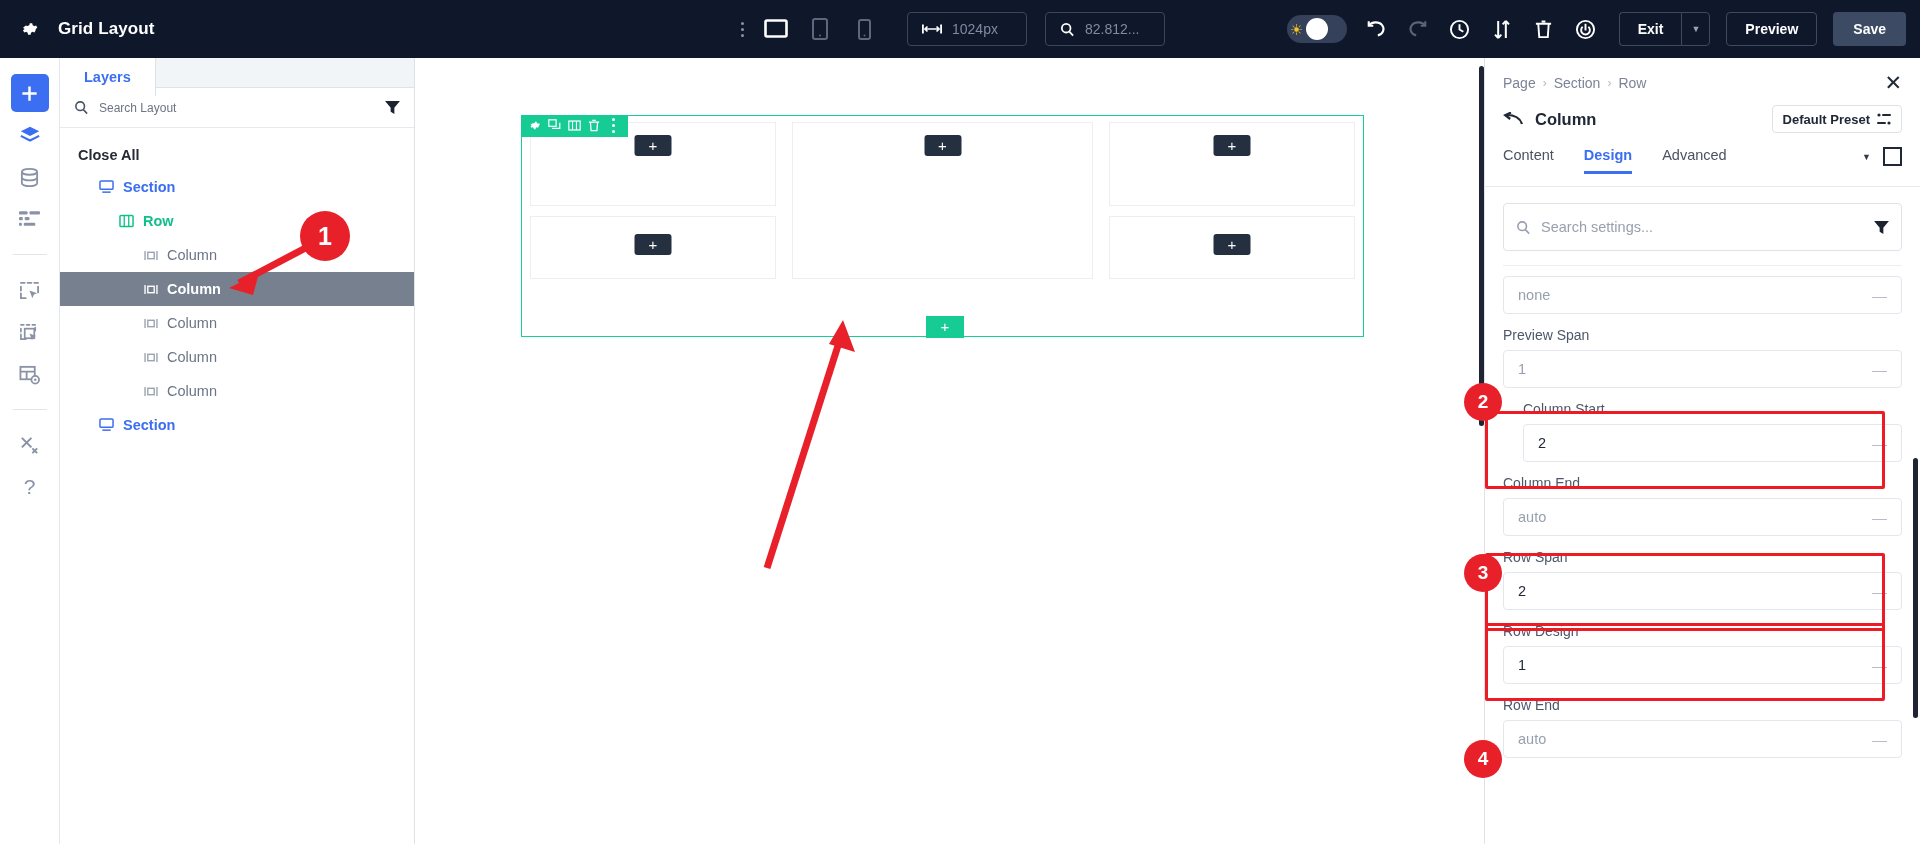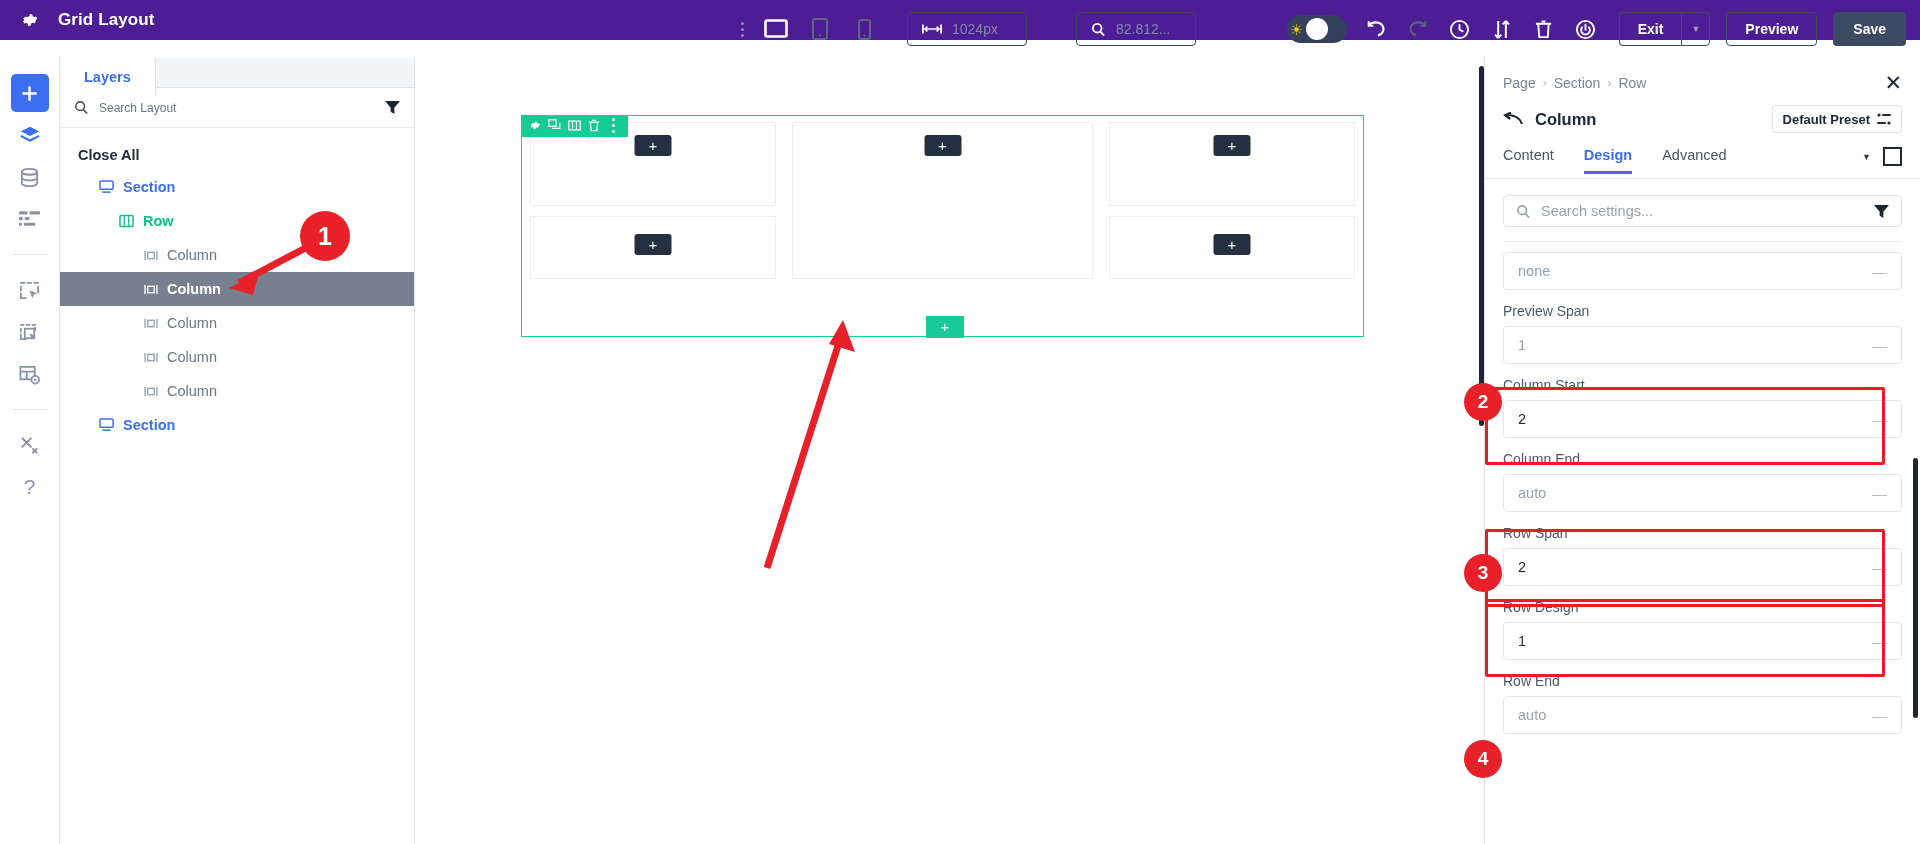--- a/index.html
+++ b/index.html
@@ -5,22 +5,22 @@
   * { box-sizing: border-box; margin: 0; padding: 0; }
   html, body {
     width: 1920px; height: 844px;
     font-family: "Liberation Sans", sans-serif;
     background: #ffffff; overflow: hidden;
   }
   #app { position: relative; width: 1920px; height: 844px; }
 
   
   .topbar {
-    position: absolute; left: 0; top: 0; width: 1920px; height: 40px;
-    background: #4c1d95; display: flex; align-items: center;
+    position: absolute; left: 0; top: 0; width: 1920px; height: 58px;
+    background: #0f172a; display: flex; align-items: center;
   }
   .tb-left { display: flex; align-items: center; padding-left: 18px; gap: 18px; }
   .tb-gear { width: 22px; height: 22px; color: #ffffff; display:flex; align-items:center; justify-content:center;}
   .tb-title { color: #ffffff; font-size: 17px; font-weight: 700; letter-spacing: .1px; }
   .tb-center {
     position: absolute; left: 735px; top: 0; height: 58px;
     display: flex; align-items: center; gap: 10px;
   }
   .dots-v { width: 14px; height: 22px; display:flex; flex-direction:column;
             justify-content:center; align-items:center; gap:3px; cursor:pointer;}
@@ -162,30 +162,30 @@
   .crumbs .close { margin-left: auto; font-size: 21px; color: #222a38; cursor: pointer; line-height: 1; }
   .rp-title-row { display:flex; align-items:center; padding: 12px 18px 0 18px; gap: 12px; }
   .rp-back { color: #202736; font-size: 17px; cursor: pointer; display:flex; }
   .rp-title { font-size: 16.5px; font-weight: 700; color: #202736; }
   .preset {
     margin-left: auto; height: 28px; border: 1px solid #dde1e8; border-radius: 4px;
     padding: 0 10px; display:flex; align-items:center; gap: 7px;
     font-size: 13px; font-weight: 700; color: #202736; cursor: pointer;
   }
   .rp-tabs {
-    display: flex; align-items: center; gap: 30px; padding: 14px 18px 4px 18px;
+    display: flex; align-items: center; gap: 30px; padding: 14px 18px 12px 18px;
     border-bottom: 1px solid #e6e9ee; position: relative;
   }
   .rp-tab { font-size: 14.5px; color: #4a5363; padding-bottom: 11px; cursor: pointer; }
   .rp-tab.active { color: #3b6ef0; font-weight: 700; box-shadow: inset 0 -3px 0 #3b6ef0; }
   .rp-tabs-right { margin-left: auto; display: flex; align-items: center; gap: 12px; padding-bottom: 8px; }
   .rp-caret { font-size: 9px; color: #333b4a; cursor: pointer; }
   .rp-square { width: 19px; height: 19px; border: 2.2px solid #202736; cursor: pointer; }
   .rp-search {
-    margin: 16px 18px 0 18px; height: 32px; border: 1px solid #dfe3e9; border-radius: 4px;
+    margin: 16px 18px 0 18px; height: 48px; border: 1px solid #dfe3e9; border-radius: 4px;
     display: flex; align-items: center; gap: 10px; padding: 0 12px;
   }
   .rp-search .ph { flex: 1; color: #98a0ae; font-size: 14.5px; }
   .settings { position: relative; padding: 0 18px; margin-top: 14px; }
   .fld { margin-bottom: 6px; }
   .fld-label { font-size: 14px; color: #4d5768; margin: 13px 0 7px 0; }
   .fld-box {
     height: 38px; border: 1px solid #e3e7ed; border-radius: 4px;
     display: flex; align-items: center; padding: 0 14px;
     font-size: 14.5px; color: #222a38;
@@ -249,21 +249,21 @@
       </span>
 
       <span class="pillfield" style="margin-left:16px;">
         <svg width="20" height="12" viewBox="0 0 22 12" fill="none">
           <path d="M1 1v10M21 1v10" stroke="#ffffff" stroke-width="2"></path>
           <path d="M4 6h14M6 3.2L3.2 6 6 8.8M16 3.2L18.8 6 16 8.8" stroke="#ffffff" stroke-width="1.8" fill="none"></path>
         </svg>
         <span>1024px</span>
       </span>
 
-      <span class="pillfield" style="margin-left:39px;">
+      <span class="pillfield" style="margin-left:8px;">
         <svg width="15" height="15" viewBox="0 0 16 16" fill="none">
           <circle cx="6.6" cy="6.6" r="4.6" stroke="#ffffff" stroke-width="1.9"></circle>
           <path d="M10 10.3l4 4.2" stroke="#ffffff" stroke-width="1.9"></path>
         </svg>
         <span>82.812...</span>
       </span>
     </div>
 
     <div class="tb-right">
       <span class="toggle">
@@ -604,21 +604,21 @@
       </div>
 
       <div class="fld">
         <div class="fld-label">Preview Span</div>
         <div class="fld-box placeholder">
           <span>1</span>
           <span class="dash">—</span>
         </div>
       </div>
 
-      <div class="fld" style="margin-top:12px;">
+      <div class="fld" style="margin-top:12px;margin-left:20px;">
         <div class="fld-label">Column Start</div>
         <div class="fld-box">
           <span>2</span>
           <span class="dash">—</span>
         </div>
       </div>
 
       <div class="fld" style="margin-top:12px;">
         <div class="fld-label">Column End</div>
         <div class="fld-box placeholder">

